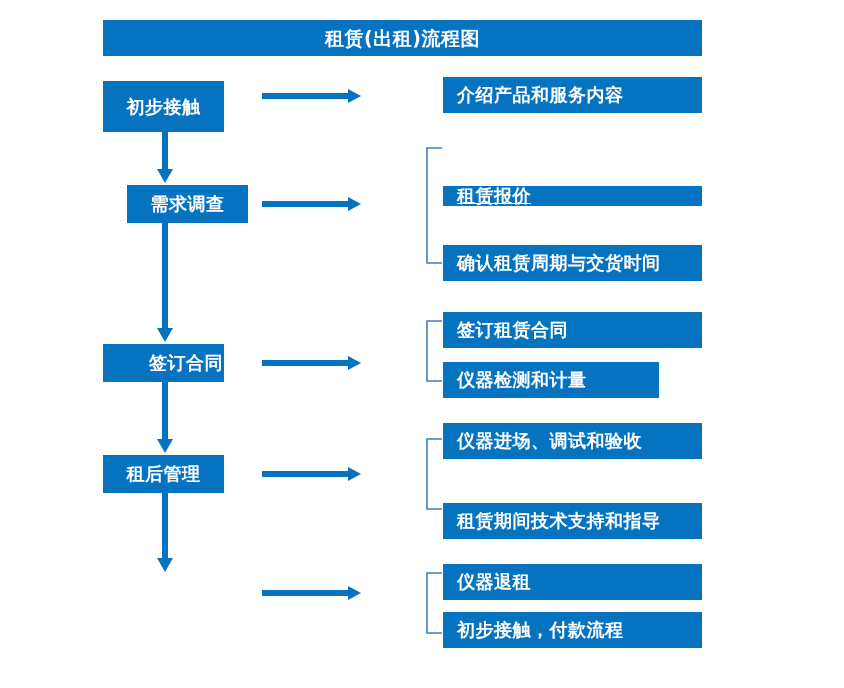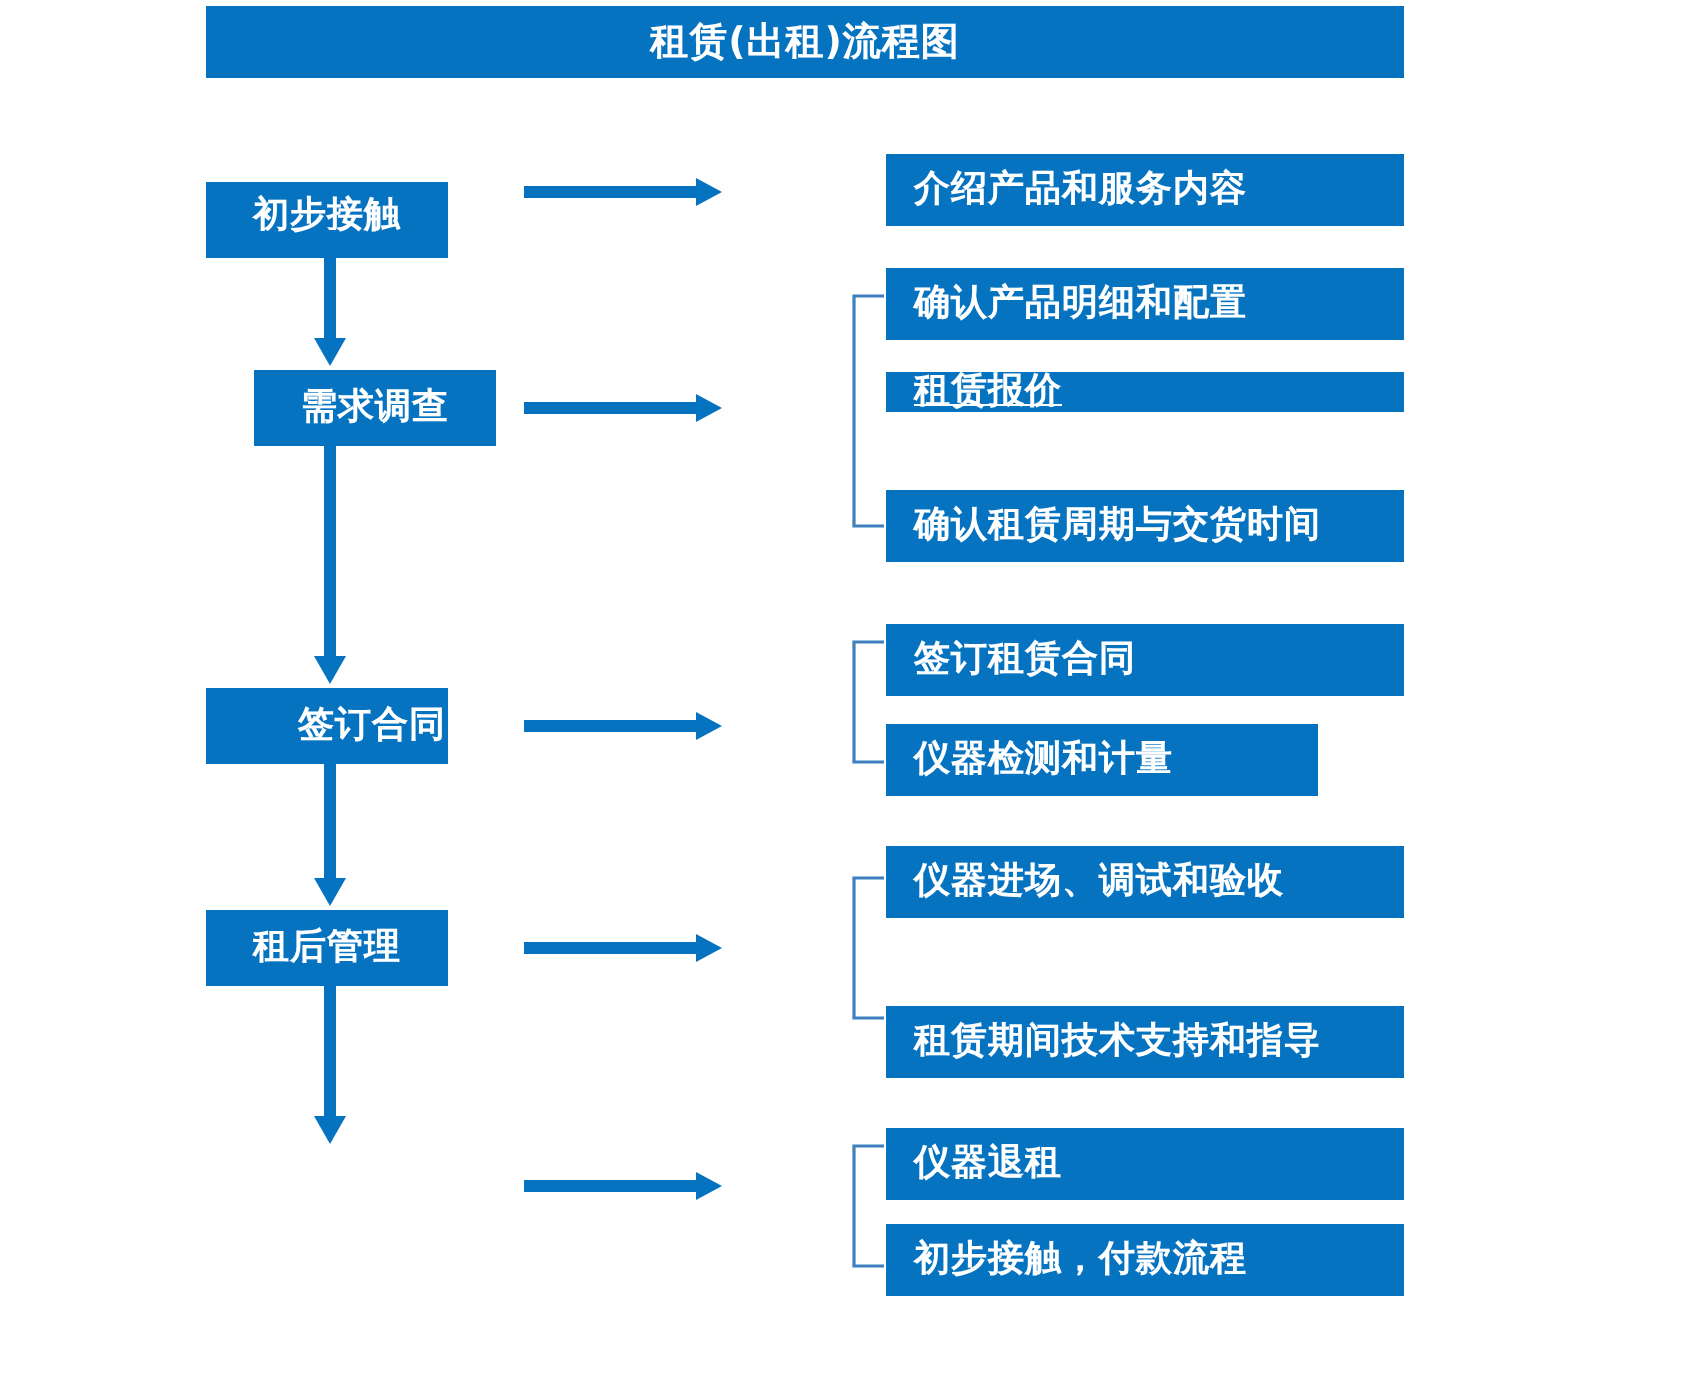--- a/index.html
+++ b/index.html
@@ -49,23 +49,23 @@
   }
   .arrow-h svg, .arrow-v svg, .bracket svg {
     display: block;
   }
 </style>
 </head>
 <body>
 
 <div id="canvas">
 
-  <div class="box title-bar" style="left:103px; top:3px; width:599px; height:36px;">租赁(出租)流程图</div>
+  <div class="box title-bar" style="left:103px; top:20px; width:599px; height:36px;">租赁(出租)流程图</div>
 
-  <div class="box stage-box" style="left:103px; top:91px; width:121px; height:38px;font-family:Liberation Mono, monospace;">初步接触</div>
+  <div class="box stage-box" style="left:103px; top:81px; width:121px; height:51px;">初步接触</div>
 
   <div class="box stage-box" style="left:103px; top:185px; width:121px; height:38px;margin-left:24px;">需求调查</div>
 
   <div class="box stage-box" style="left:103px; top:344px; width:121px; height:38px;padding-left:45px;">签订合同</div>
 
   <div class="box stage-box" style="left:103px; top:455px; width:121px; height:38px;">租后管理</div>
 
 
   <div class="arrow-v" style="left:155px; top:115px;">
     <svg width="20" height="70" viewBox="0 0 20 70">
@@ -149,21 +149,20 @@
   </div>
 
   <div class="bracket" style="left:425px; top:572px;">
     <svg width="18" height="62" viewBox="0 0 18 62">
       <path d="M17 1 L2 1 L2 61 L17 61" fill="none" stroke="#3E7FBF" stroke-width="1.6"></path>
     </svg>
   </div>
 
   <div class="box detail-box" style="left:443px; top:77px; width:259px; height:36px;">介绍产品和服务内容</div>
 
-  <div class="box detail-box" style="left:443px; top:134px; width:259px; height:36px;">确认产品明细和配置</div>
 
   <div class="box detail-box" style="left:443px; top:186px; width:259px; height:20px;text-decoration:underline;">租赁报价</div>
 
   <div class="box detail-box" style="left:443px; top:245px; width:259px; height:36px;">确认租赁周期与交货时间</div>
 
   <div class="box detail-box" style="left:443px; top:312px; width:259px; height:36px;">签订租赁合同</div>
 
   <div class="box detail-box" style="left:443px; top:362px; width:216px; height:36px;">仪器检测和计量</div>
 
   <div class="box detail-box" style="left:443px; top:423px; width:259px; height:36px;">仪器进场、调试和验收</div>

